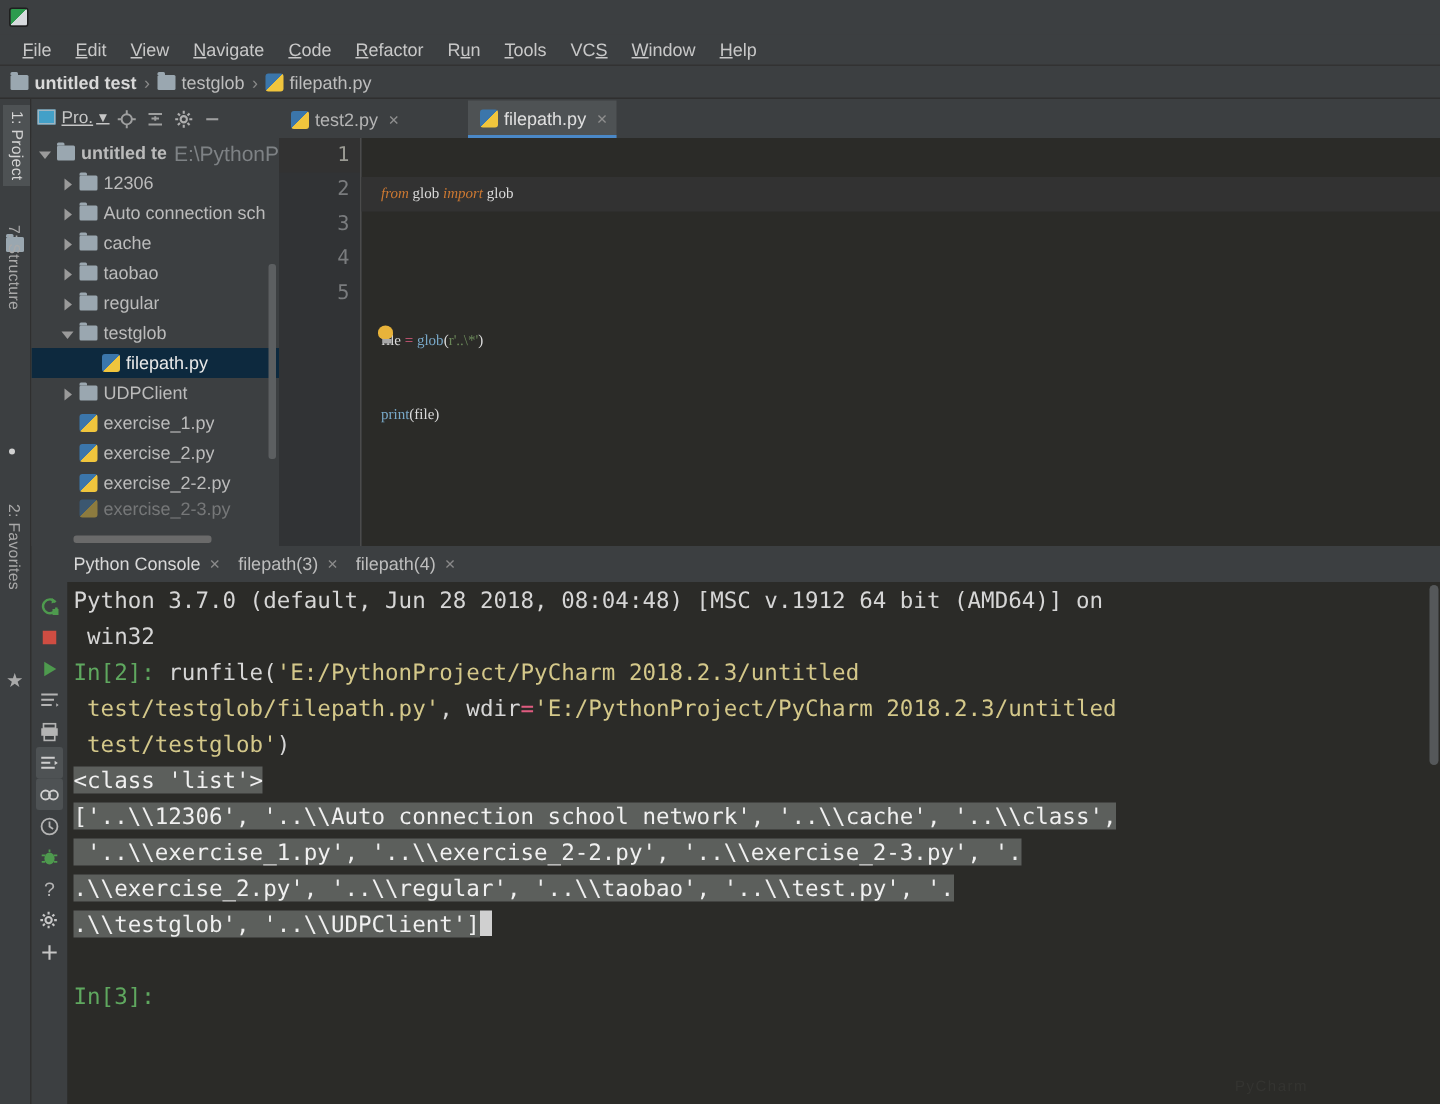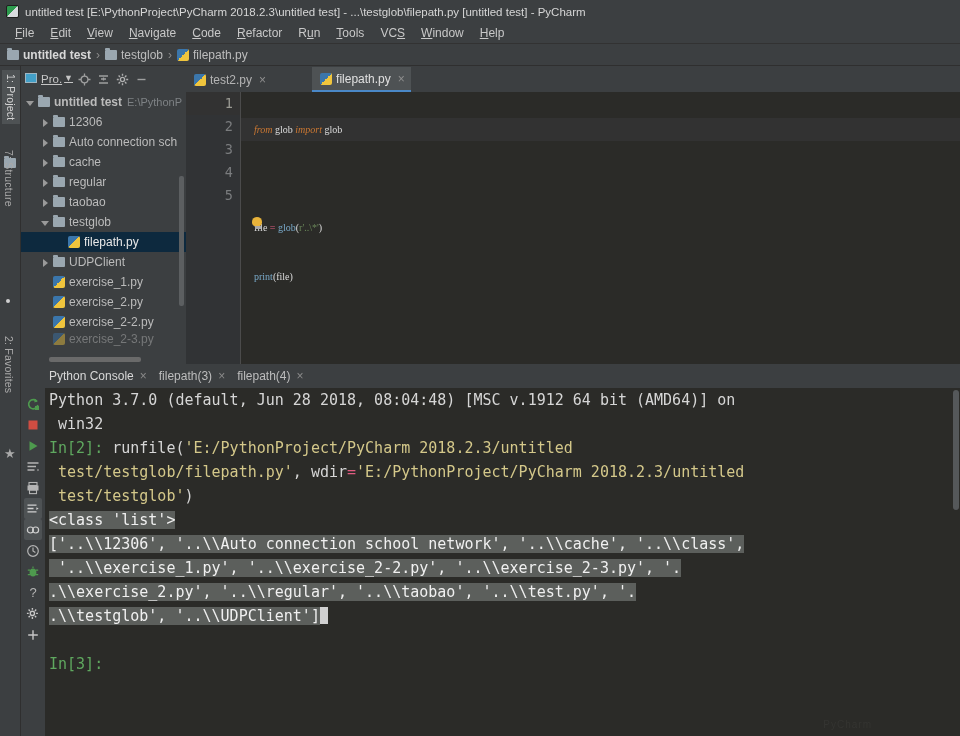--- a/index.html
+++ b/index.html
@@ -85,21 +85,21 @@
   .row .arrow{width:11px;height:11px;flex:none;margin-right:2px;position:relative;}
   .row .arrow.r:after{
     content:"";position:absolute;left:3px;top:2px;border-left:5px solid #9a9a9a;
     border-top:4px solid transparent;border-bottom:4px solid transparent;
   }
   .row .arrow.d:after{
     content:"";position:absolute;left:1px;top:4px;border-top:5px solid #9a9a9a;
     border-left:4px solid transparent;border-right:4px solid transparent;
   }
   .row .lbl{overflow:hidden;text-overflow:clip;}
-  .row .path{color:#7e8285;font-size:11px;margin-left:5px;}
+  .row .path{color:#7e8285;font-size:14px;margin-left:5px;}
   .hscroll{position:absolute;left:28px;bottom:2px;width:92px;height:5px;background:#6a6a6a;border-radius:2px;}
   .vscroll{position:absolute;right:2px;top:110px;width:5px;height:130px;background:#5c5f61;border-radius:2px;}
 
   
   .editor{
     position:absolute;left:186px;top:66px;right:0;height:298px;background:#2b2b28;
   }
   .etabs{height:26px;background:#3c3f41;display:flex;align-items:flex-end;gap:40px;}
   .etab{
     height:25px;display:flex;align-items:center;padding:0 6px 0 8px;
@@ -166,21 +166,20 @@
   }
   .dot{position:absolute;left:6px;top:233px;width:4px;height:4px;border-radius:50%;background:#d0d0d0;}
 </style>
 </head>
 <body>
 
 <div class="app">
 
   <div class="titlebar">
     <div class="ticon"></div>
-    <div class="ttext">untitled test [E:\PythonProject\PyCharm 2018.2.3\untitled test] - ...\testglob\filepath.py [untitled test] - PyCharm</div>
   </div>
 
   <div class="menubar" id="menubar">
       <div class="mi"><u>F</u>ile</div>
       <div class="mi"><u>E</u>dit</div>
       <div class="mi"><u>V</u>iew</div>
       <div class="mi"><u>N</u>avigate</div>
       <div class="mi"><u>C</u>ode</div>
       <div class="mi"><u>R</u>efactor</div>
       <div class="mi">R<u>u</u>n</div>
@@ -269,26 +268,26 @@
           <span class="lbl">Auto connection sch</span>
         </div>
         <div class="row" style="padding-left: 19px;">
           <span class="arrow r"></span>
           <span class="ficon"></span>
           <span class="lbl">cache</span>
         </div>
         <div class="row" style="padding-left: 19px;">
           <span class="arrow r"></span>
           <span class="ficon"></span>
+          <span class="lbl">taobao</span>
+        </div>
+        <div class="row" style="padding-left: 19px;">
+          <span class="arrow r"></span>
+          <span class="ficon"></span>
           <span class="lbl">regular</span>
-        </div>
-        <div class="row" style="padding-left: 19px;">
-          <span class="arrow r"></span>
-          <span class="ficon"></span>
-          <span class="lbl">taobao</span>
         </div>
         <div class="row" style="padding-left: 19px;">
           <span class="arrow d"></span>
           <span class="ficon"></span>
           <span class="lbl">testglob</span>
         </div>
         <div class="row sel" style="padding-left: 34px;">
           <span class="arrow"></span>
           <span class="pyicon"></span>
           <span class="lbl" style="color: rgb(232, 232, 232);">filepath.py</span>

